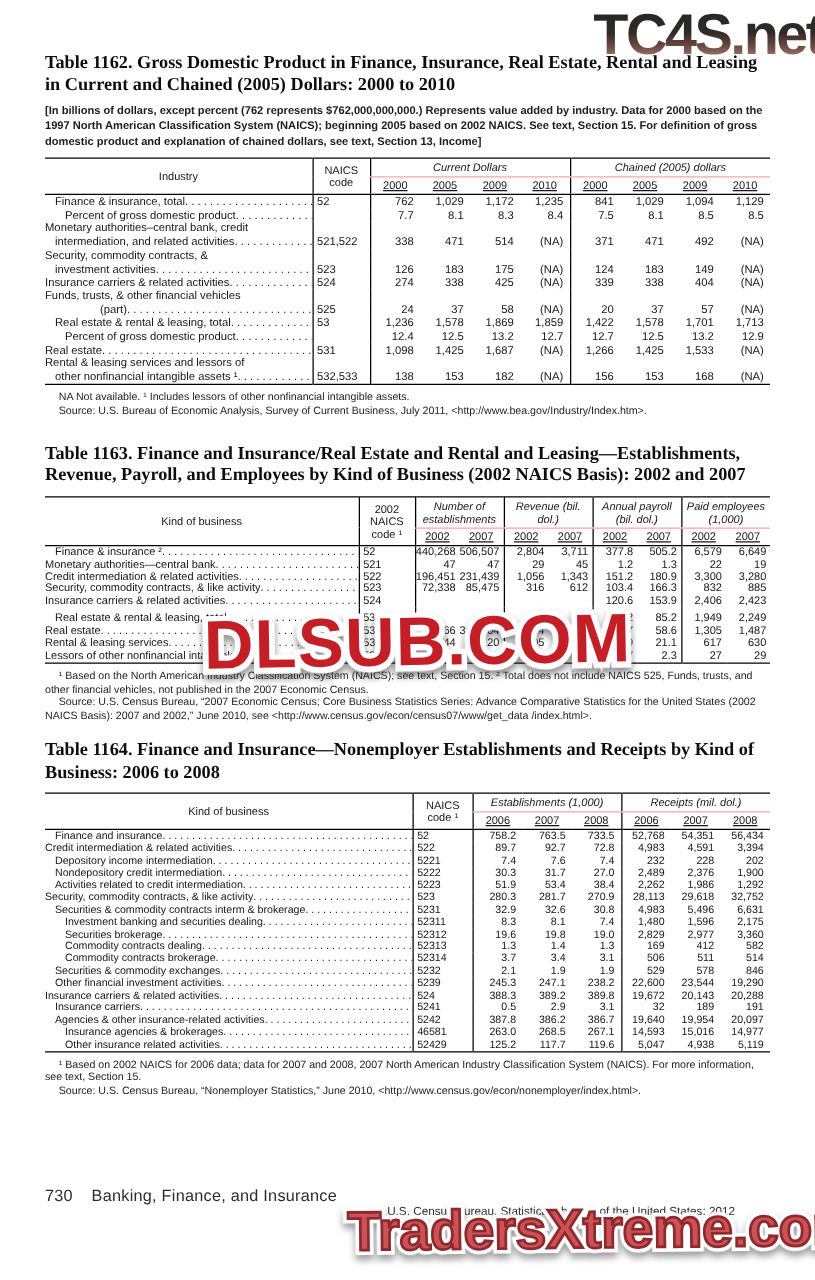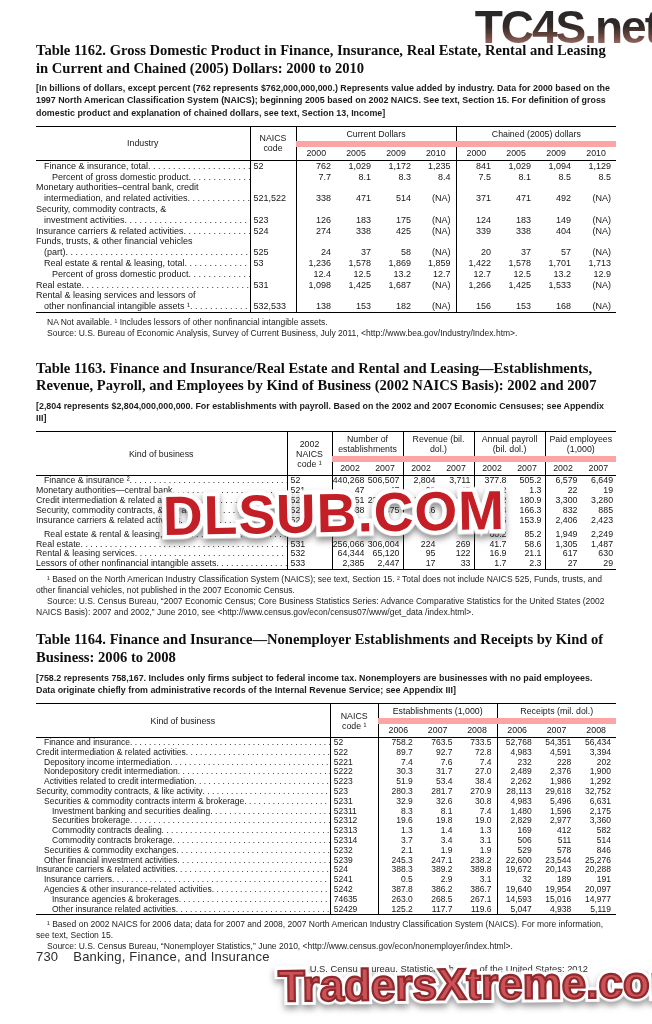--- a/index.html
+++ b/index.html
@@ -11,22 +11,22 @@
   .ttl{font-family:"Liberation Serif",serif;font-weight:bold;font-size:14.6px;line-height:17.6px;color:#0e0e0e;width:572px;}
   .note{font-size:8.9px;line-height:12.2px;margin-top:5px;color:#1c1c1c;width:578px;font-weight:bold;}
   .sec2{margin-top:21px;}
   .sec3{margin-top:14px;}
 
   
   table.tbl{border-collapse:collapse;table-layout:fixed;width:580px;margin-top:7px;
             border-top:1.5px solid #000;border-bottom:1.5px solid #000;}
   .tbl th,.tbl td{padding:0;font-weight:normal;}
   .tbl thead th{font-size:8.8px;line-height:10px;text-align:center;vertical-align:middle;padding:2px 1px;}
-  .tbl thead tr.years th{border-bottom:1px solid #000;padding:1px 0 2px;}
-  .tbl thead th.grp{border-bottom:6px solid #fca5a5;}
+  .tbl thead tr.years th{border-bottom:1px solid #000;padding:1px 0 2px;text-decoration:underline;}
+  .tbl thead th.grp{border-bottom:1px solid #fca5a5;font-style:italic;}
   .tbl thead th.hlab,.tbl thead th.hcode{border-bottom:1px solid #000;}
   .bl{border-left:1px solid #000;}
   .tbl td{vertical-align:bottom;}
   .tbl td.v{text-align:right;padding-right:5px;white-space:nowrap;overflow:hidden;}
   .tbl td.code{text-align:left;padding-left:3px;white-space:nowrap;overflow:hidden;}
   .tbl td.lab{overflow:hidden;}
   .lead{display:flex;overflow:hidden;}
   .lead .t{white-space:nowrap;}
   .lead .d{flex:1;overflow:hidden;white-space:nowrap;}
   .lead .d::after{content:" . . . . . . . . . . . . . . . . . . . . . . . . . . . . . . . . . . . . . . . . . . . . . . . . . . . . . . . . . . . . . . . . . . . .";}
@@ -239,21 +239,21 @@
               <td class="v"></td>
               <td class="v"></td>
               <td class="v bl"></td>
               <td class="v"></td>
               <td class="v"></td>
               <td class="v"></td>
             </tr>
             <tr>
               <td class="lab">
                 <div class="lead">
-                  <span class="t" style="padding-left: 8px;">(part)</span>
+                  <span class="t" style="padding-left: 8px; margin-left: 36px;">(part)</span>
                   <span class="d"></span>
                 </div>
               </td>
               <td class="code bl">525</td>
               <td class="v bl">24</td>
               <td class="v">37</td>
               <td class="v">58</td>
               <td class="v">(NA)</td>
               <td class="v bl">20</td>
               <td class="v">37</td>
@@ -347,21 +347,20 @@
           </tbody>
         </table>
       <div class="fns">
         <div class="fn">NA Not available. ¹ Includes lessors of other nonfinancial intangible assets.</div>
         <div class="fn">Source: U.S. Bureau of Economic Analysis, Survey of Current Business, July 2011, &lt;http://www.bea.gov/Industry/Index.htm&gt;.</div>
       </div>
     </section>
 
     <section class="sec2">
       <div class="ttl">Table 1163. Finance and Insurance/Real Estate and Rental and Leasing—Establishments, Revenue, Payroll, and Employees by Kind of Business (2002 NAICS Basis): 2002 and 2007</div>
-      <div class="note">[2,804 represents $2,804,000,000,000. For establishments with payroll. Based on the 2002 and 2007 Economic Censuses; see Appendix III]</div>
       <table class="tbl t1163">
           <colgroup>
             <col class="c-lab">
             <col class="c-code">
             <col class="c-v">
             <col class="c-v">
             <col class="c-v">
             <col class="c-v">
             <col class="c-v">
             <col class="c-v">
@@ -545,21 +544,20 @@
           </tbody>
         </table>
       <div class="fns">
         <div class="fn">¹ Based on the North American Industry Classification System (NAICS); see text, Section 15. ² Total does not include NAICS 525, Funds, trusts, and other financial vehicles, not published in the 2007 Economic Census.</div>
         <div class="fn">Source: U.S. Census Bureau, “2007 Economic Census; Core Business Statistics Series: Advance Comparative Statistics for the United States (2002 NAICS Basis): 2007 and 2002,” June 2010, see &lt;http://www.census.gov/econ/census07/www/get_data /index.html&gt;.</div>
       </div>
     </section>
 
     <section class="sec3">
       <div class="ttl">Table 1164. Finance and Insurance—Nonemployer Establishments and Receipts by Kind of Business: 2006 to 2008</div>
-      <div class="note">[758.2 represents 758,167. Includes only firms subject to federal income tax. Nonemployers are businesses with no paid employees. Data originate chiefly from administrative records of the Internal Revenue Service; see Appendix III]</div>
       <table class="tbl t1164">
           <colgroup>
             <col class="c-lab">
             <col class="c-code">
             <col class="c-v">
             <col class="c-v">
             <col class="c-v">
             <col class="c-v">
             <col class="c-v">
             <col class="c-v">
@@ -767,21 +765,21 @@
                   <span class="t" style="padding-left: 8px;">Other financial investment activities</span>
                   <span class="d"></span>
                 </div>
               </td>
               <td class="code bl">5239</td>
               <td class="v bl">245.3</td>
               <td class="v">247.1</td>
               <td class="v">238.2</td>
               <td class="v bl">22,600</td>
               <td class="v">23,544</td>
-              <td class="v">25,276</td>
+              <td class="v">19,290</td>
             </tr>
             <tr>
               <td class="lab">
                 <div class="lead">
                   <span class="t" style="padding-left: 0px;">Insurance carriers &amp; related activities</span>
                   <span class="d"></span>
                 </div>
               </td>
               <td class="code bl">524</td>
               <td class="v bl">388.3</td>
@@ -821,21 +819,21 @@
               <td class="v">19,954</td>
               <td class="v">20,097</td>
             </tr>
             <tr>
               <td class="lab">
                 <div class="lead">
                   <span class="t" style="padding-left: 16px;">Insurance agencies &amp; brokerages</span>
                   <span class="d"></span>
                 </div>
               </td>
-              <td class="code bl">74635</td>
+              <td class="code bl">46581</td>
               <td class="v bl">263.0</td>
               <td class="v">268.5</td>
               <td class="v">267.1</td>
               <td class="v bl">14,593</td>
               <td class="v">15,016</td>
               <td class="v">14,977</td>
             </tr>
             <tr>
               <td class="lab">
                 <div class="lead">

